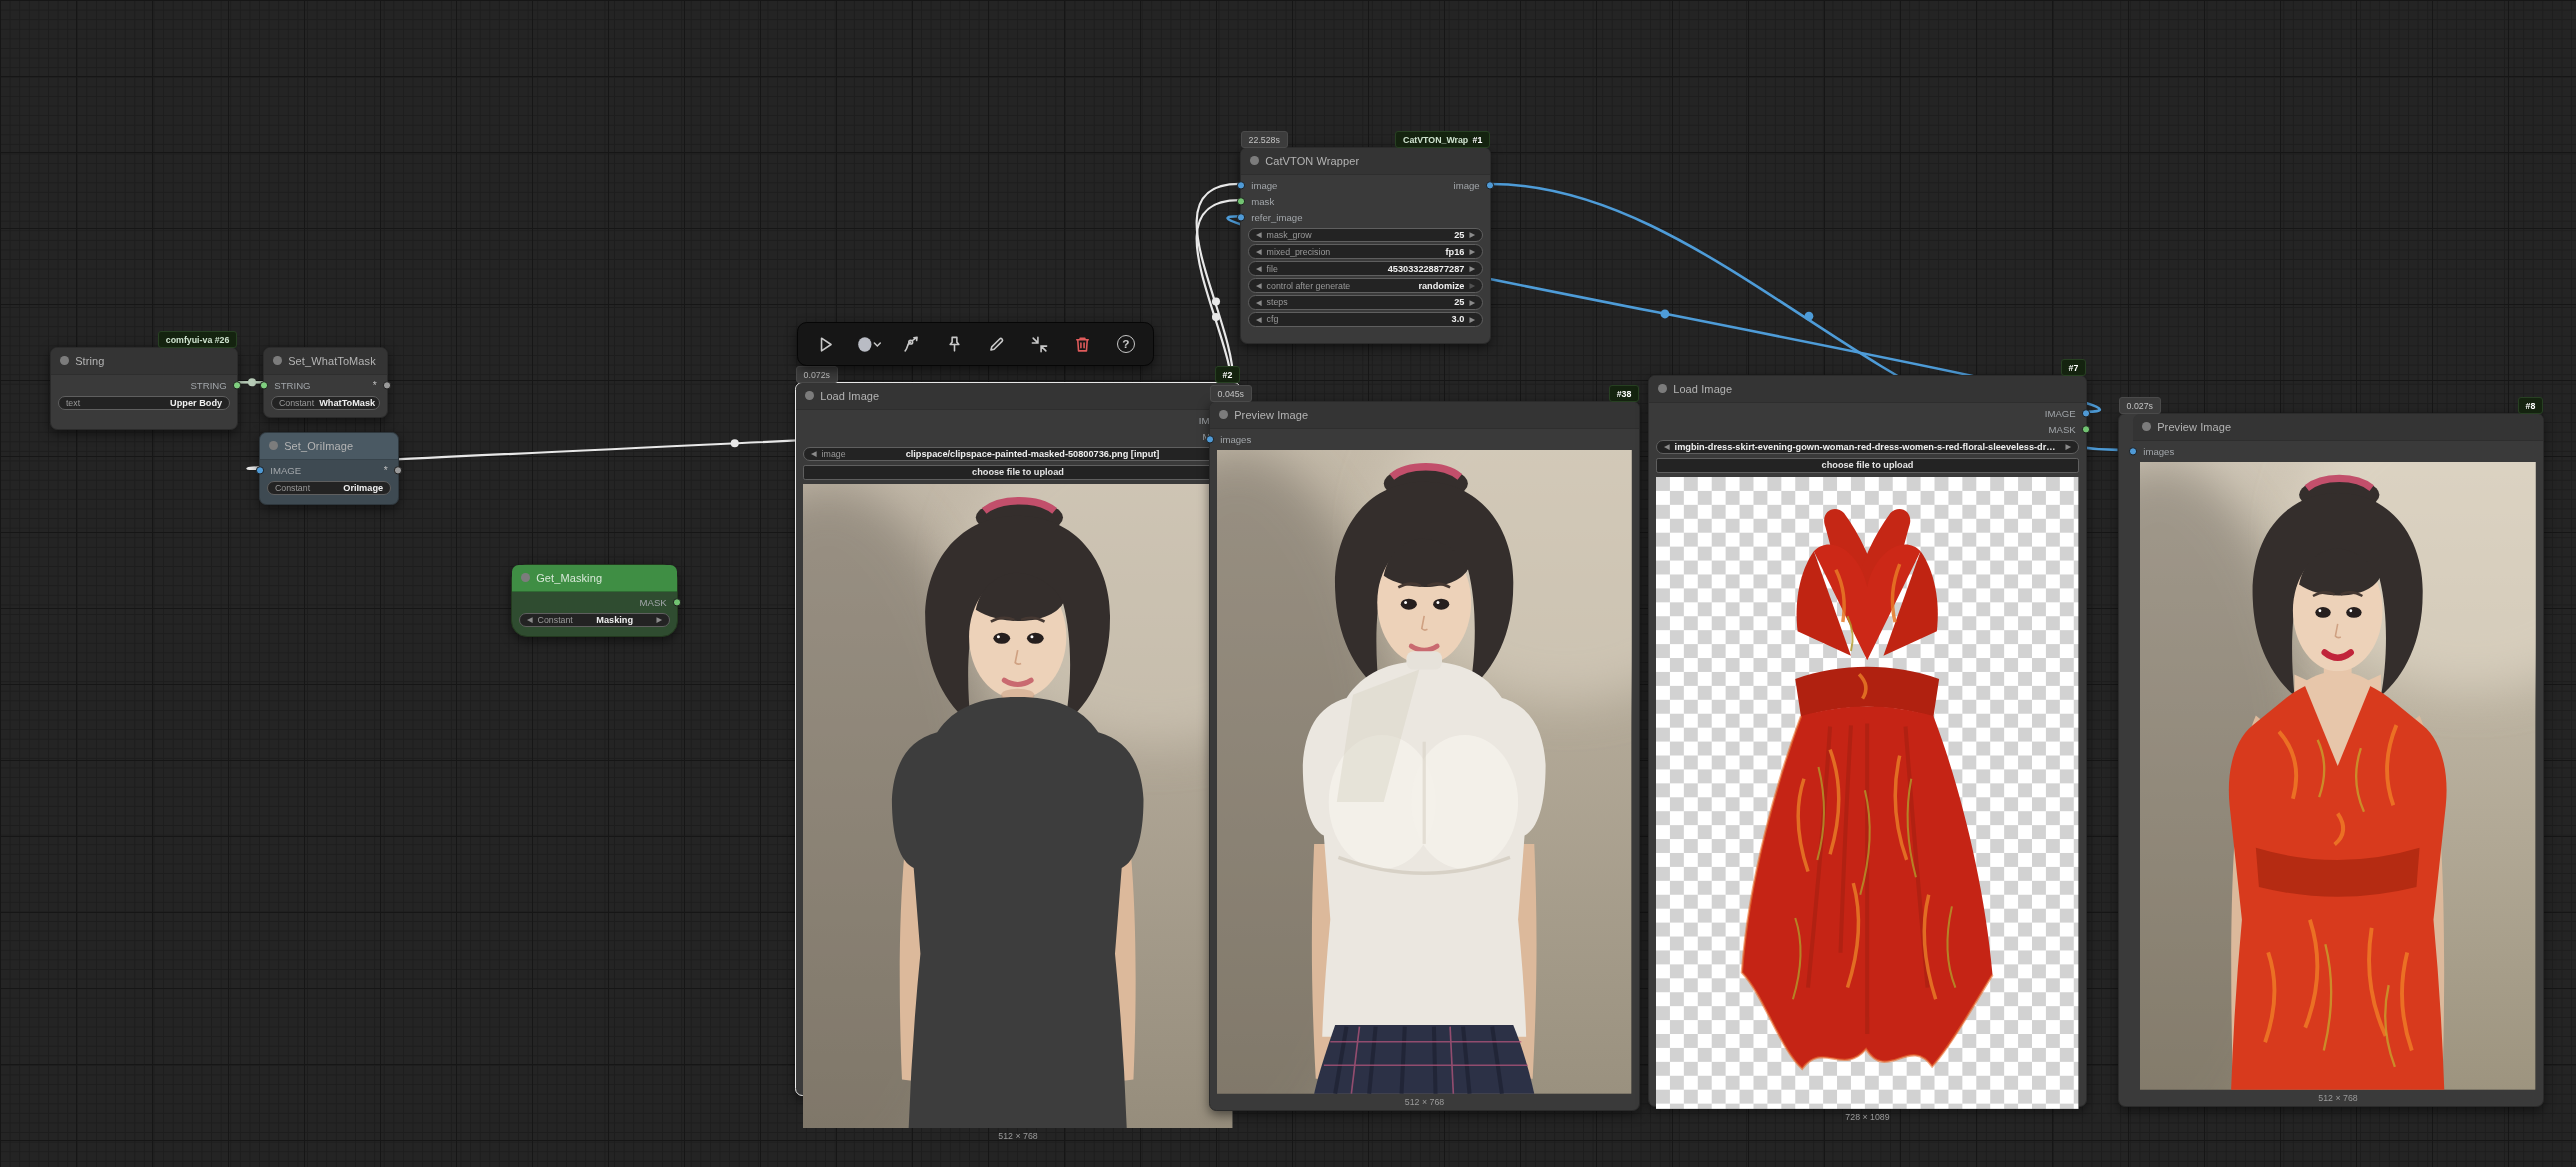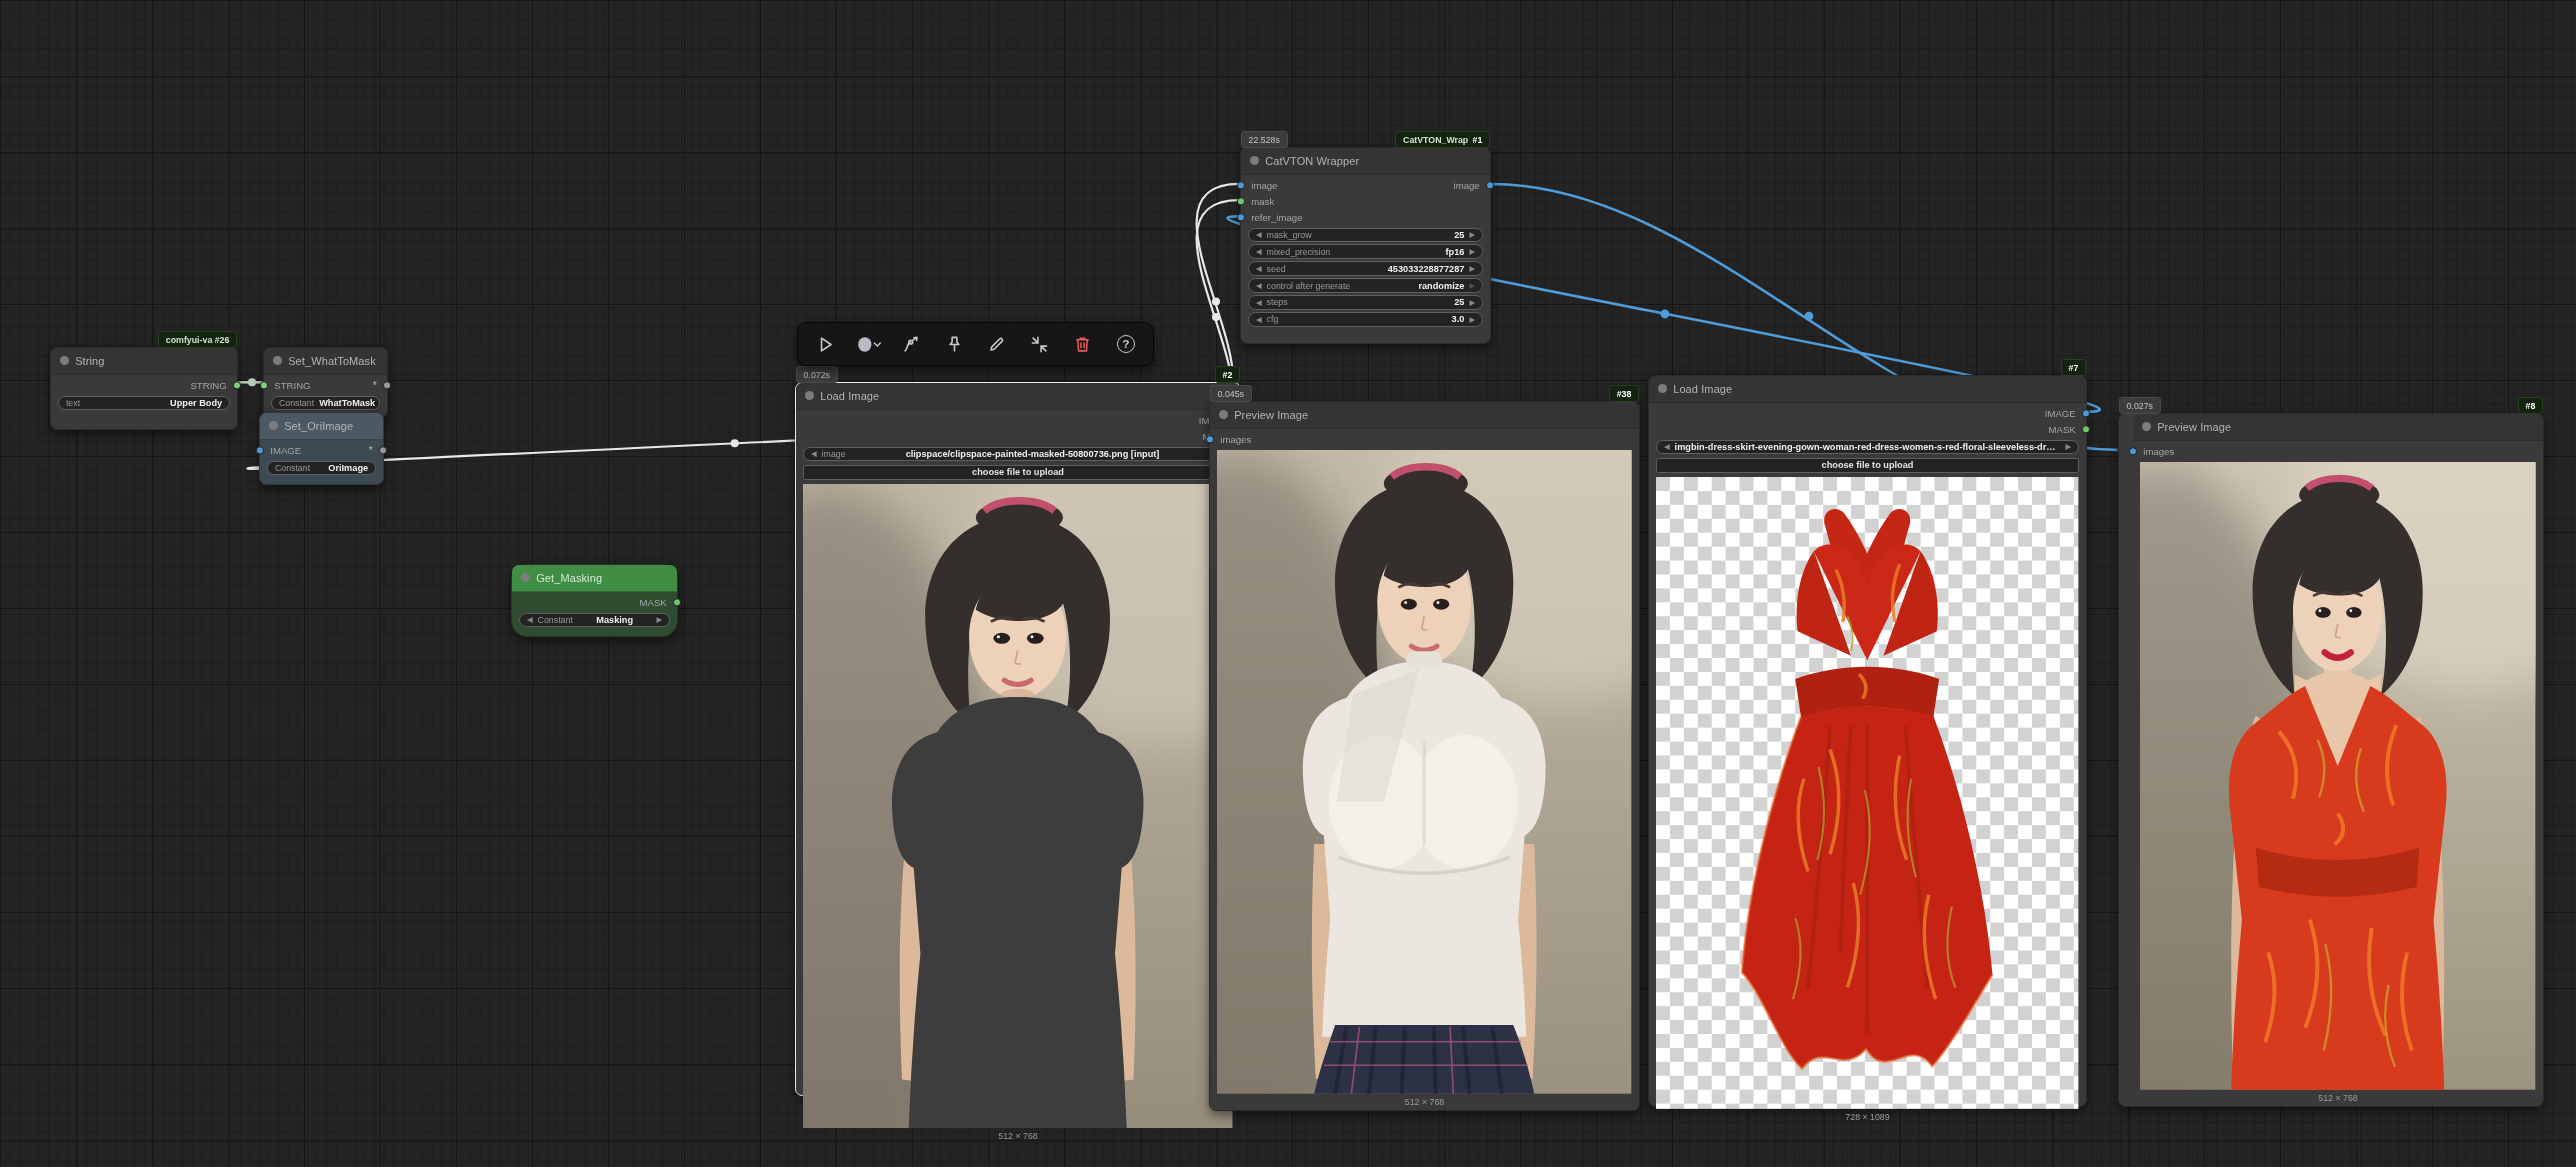--- a/index.html
+++ b/index.html
@@ -141,21 +141,21 @@
         <span class="star">*</span>
         <span class="pdot out c-any"></span>
       </div>
       <div class="widget">
         <span class="wlabel">Constant</span>
         <span class="wval right">WhatToMask</span>
       </div>
     </div>
   </div>
 
-  <div class="node node-teal" style="left:259px;top:412px;width:125px;height:73px;">
+  <div class="node node-teal" style="left:259px;top:432px;width:140px;height:73px;">
     <div class="node-title">
       <span class="tdot"></span>
       <span>Set_OriImage</span>
     </div>
     <div class="rows">
       <div class="prow">
         <span class="pdot in c-img"></span>
         <span>IMAGE</span>
         <span class="star">*</span>
         <span class="pdot out c-any"></span>
@@ -220,21 +220,21 @@
         <span class="arr">▶</span>
       </div>
       <div class="widget">
         <span class="arr">◀</span>
         <span class="wlabel">mixed_precision</span>
         <span class="wval right">fp16</span>
         <span class="arr">▶</span>
       </div>
       <div class="widget">
         <span class="arr">◀</span>
-        <span class="wlabel">seed</span>
+        <span class="wlabel">file</span>
         <span class="wval right">453033228877287</span>
         <span class="arr">▶</span>
       </div>
       <div class="widget">
         <span class="arr">◀</span>
         <span class="wlabel">control after generate</span>
         <span class="wval right">randomize</span>
         <span class="arr" style="opacity:.45;">▶</span>
       </div>
       <div class="widget">

